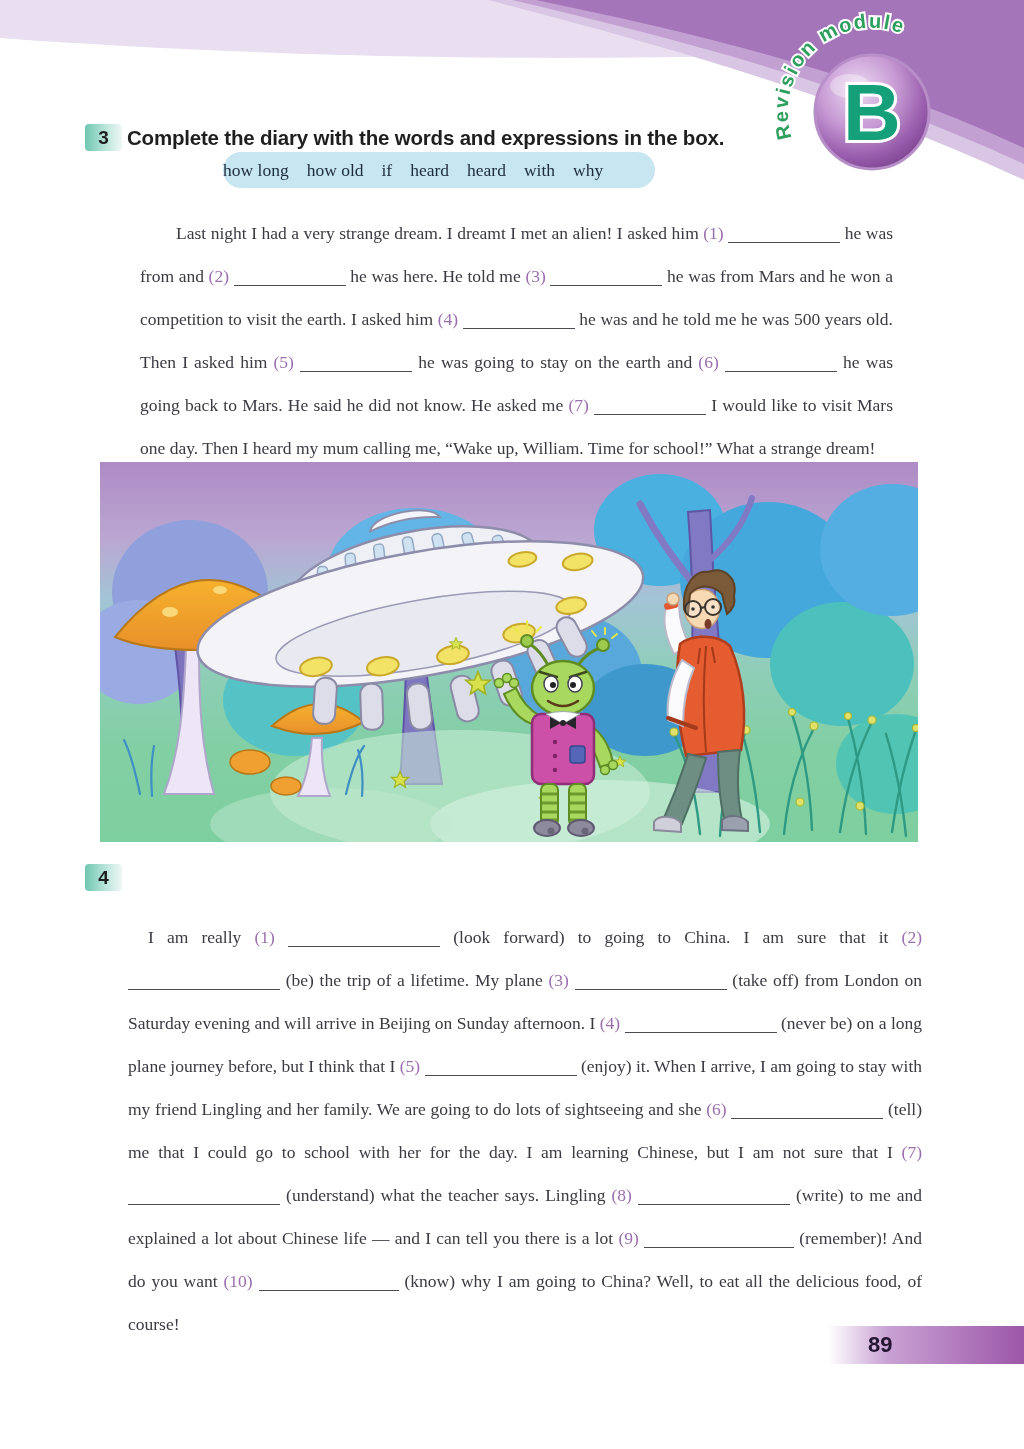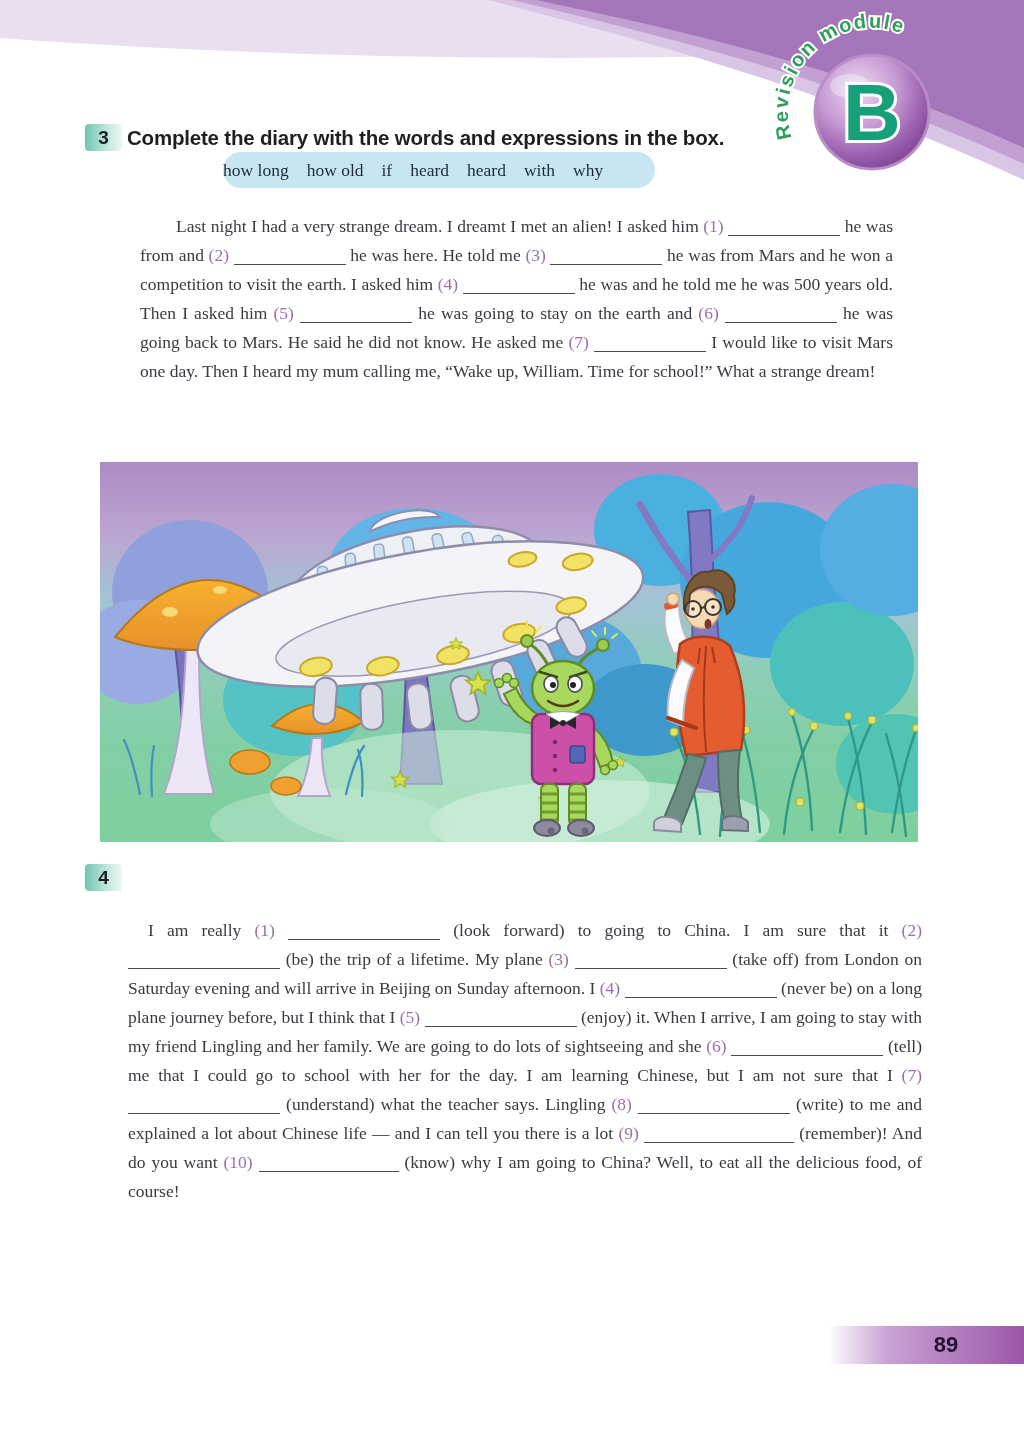--- a/index.html
+++ b/index.html
@@ -12,29 +12,29 @@
     display:flex;align-items:center;justify-content:center;
     font-family:"Liberation Sans",sans-serif;font-weight:bold;font-size:19px;color:#1e1e1e;}
   .ex-title{position:absolute;font-family:"Liberation Sans",sans-serif;font-weight:bold;
     font-size:20.5px;line-height:34px;color:#1f1f1f;letter-spacing:-0.2px;}
   
   .word-box{position:absolute;left:223px;top:152px;width:432px;height:36px;
     background:#c7e6f1;border-radius:18px;display:flex;align-items:center;
     justify-content:flex-start;gap:18px;font-size:17.5px;color:#1d2b3e;}
   .wb-word{white-space:nowrap;}
   
-  .rich{position:absolute;text-align:justify;font-size:17.5px;line-height:29px;color:#3a3a42;}
+  .rich{position:absolute;text-align:justify;font-size:17.5px;line-height:43px;color:#3a3a42;}
   .diary{left:140px;top:194px;width:753px;text-indent:36px;}
   .passage4{left:128px;top:898px;width:794px;text-indent:20px;}
   .pnum{color:#9b6fae;}
   .blank{display:inline-block;height:1em;vertical-align:-4px;border-bottom:1.5px solid #4a4a55;}
   
   .page-bar{position:absolute;left:828px;top:1326px;width:196px;height:38px;
     background:linear-gradient(90deg,rgba(203,165,214,0) 0%,#c9a2d4 30%,#9c57a8 100%);
-    display:flex;align-items:center;justify-content:center;padding-left:40px;box-sizing:border-box;}
+    display:flex;align-items:center;padding-left:40px;box-sizing:border-box;}
   .page-num{font-family:"Liberation Sans",sans-serif;font-weight:bold;font-size:22px;color:#241533;}
   .abs{position:absolute;}
 </style>
 </head>
 <body>
 
 <div class="page">
 
   <svg class="abs" style="left:0;top:0;" width="1024" height="200" viewBox="0 0 1024 200">
     <defs>

